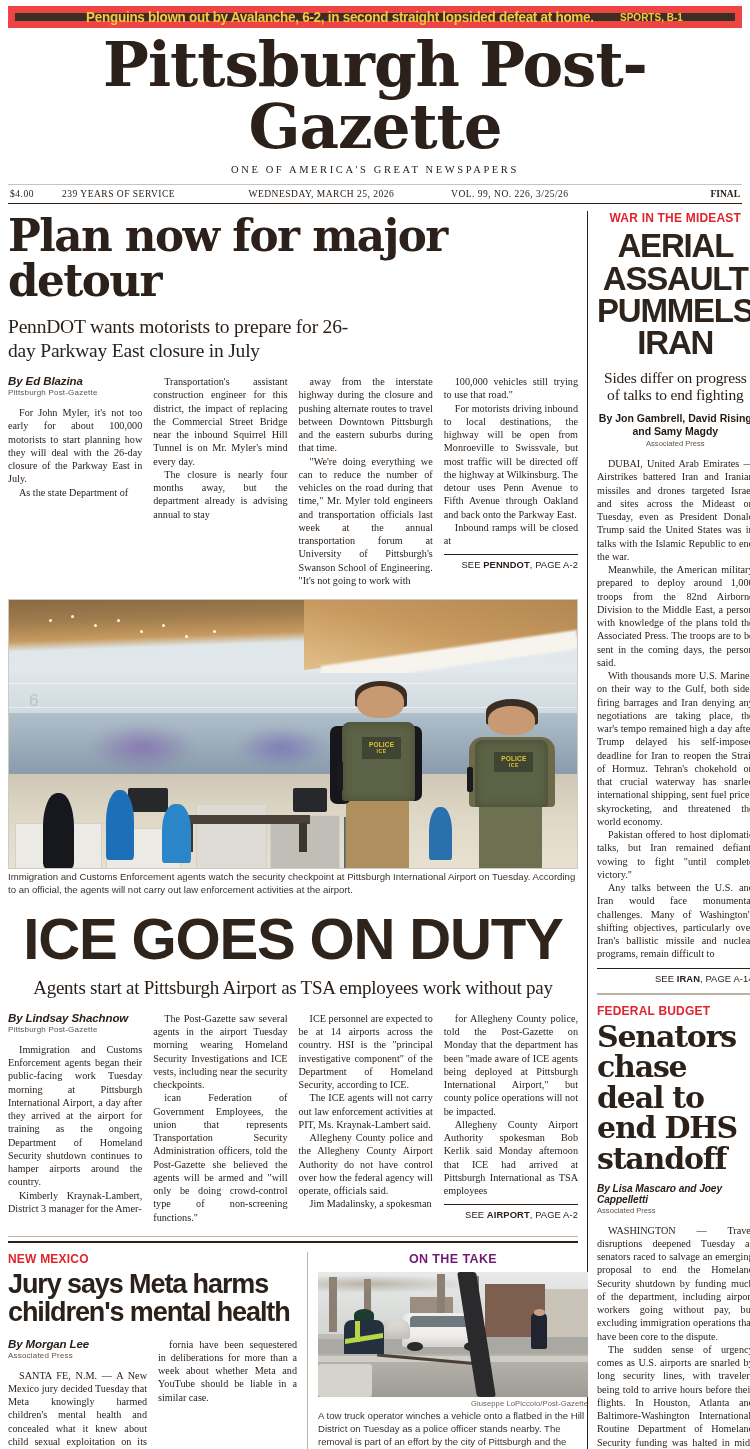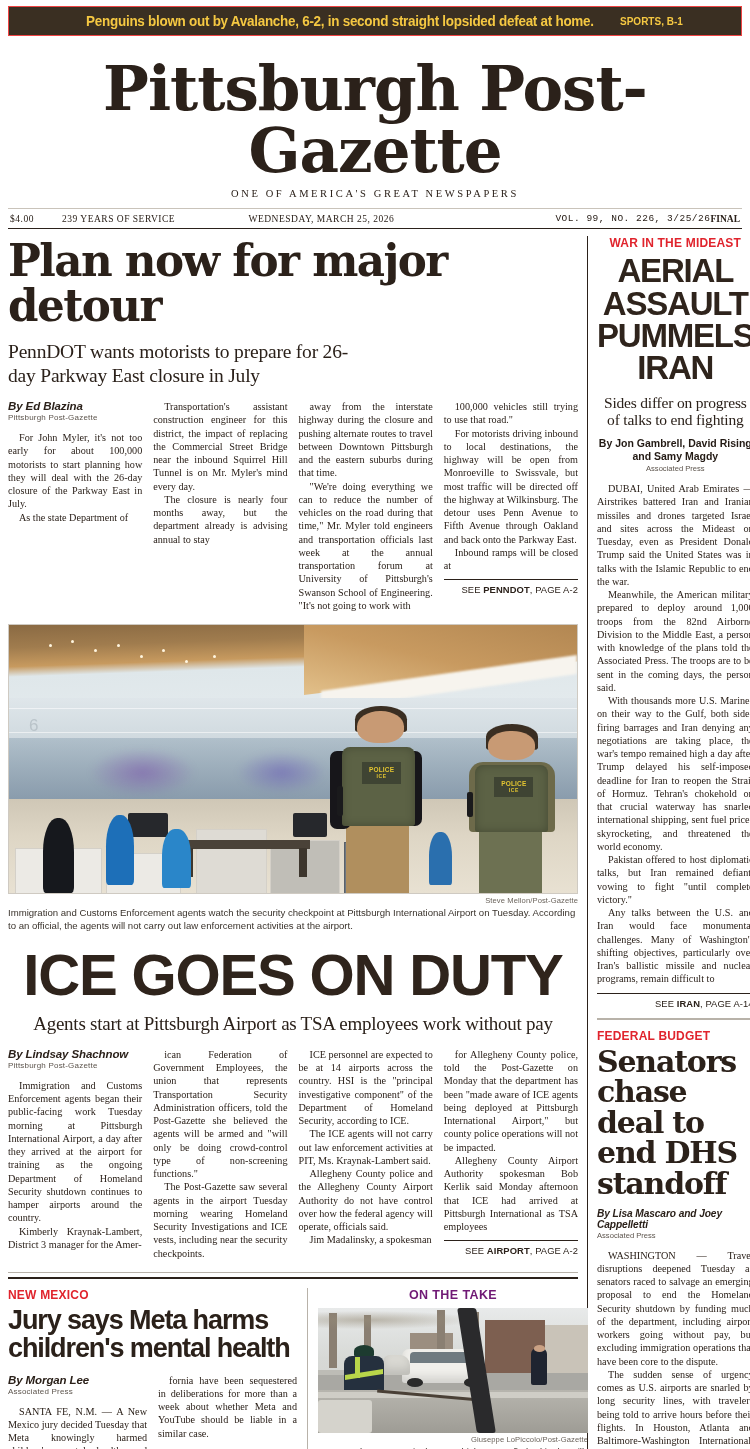--- a/index.html
+++ b/index.html
@@ -6,23 +6,23 @@
   body{
     width:750px;height:1449px;overflow:hidden;
     font-family:"Liberation Sans",sans-serif;
     color:#231a14;
     -webkit-font-smoothing:antialiased;
   }
   .page{width:750px;height:1449px;position:relative;background:#fff;box-sizing:border-box;padding:0 8px;}
 
   
   .skybox{
-    margin:6px 0 16px 0;background:#3a2f22;height:30px;
+    margin:6px 0 0 0;background:#3a2f22;height:22px;
     display:flex;align-items:center;justify-content:center;
-    border:1px solid #ef4444;box-sizing:border-box;
+    border:7px solid #ef4444;box-sizing:border-box;
   }
   .skybox-text{
     color:#f5c842;font-weight:bold;font-size:14.5px;letter-spacing:-0.3px;
     font-family:"Liberation Sans",sans-serif;white-space:nowrap;
     transform:scaleX(0.93);
   }
   .skybox-ref{color:#f5c842;font-size:10px;font-weight:bold;letter-spacing:0px;margin-left:7px;}
 
   
   .masthead{text-align:center;padding:6px 0 0 0;}
@@ -36,21 +36,21 @@
   }
   .rule-dbl{border-top:1px solid #c9c3ba;margin-top:9px;}
   .dateline{
     display:flex;align-items:center;font-family:"Liberation Serif",serif;
     font-size:9.5px;letter-spacing:.5px;color:#2b211a;
     padding:4px 2px 4px 2px;border-bottom:1.5px solid #2b211a;
   }
   .dl-price{width:52px;}
   .dl-years{flex:1;}
   .dl-date{flex:2;text-align:center;}
-  .dl-vol{flex:2;text-align:right;font-family:Liberation Mono, monospace;}
+  .dl-vol{flex:2;}
   .dl-final{font-weight:bold;letter-spacing:0;}
 
   
   .body-grid{display:flex;margin-top:7px;}
   .col-left{width:570px;}
   .col-right{width:163px;margin-left:9px;border-left:1.5px solid #2b211a;padding-left:9px;}
 
   
   .hl-lead{
     font-family:"DejaVu Serif",serif;font-weight:bold;font-size:45px;
@@ -305,41 +305,40 @@
             <div class="ag-pants" style="left:20%;top:58%;width:58%;height:42%;background:#6d7152;"></div>
             <div class="ag-body" style="left:10%;top:22%;width:80%;height:42%;"></div>
             <div class="ag-vest" style="left:16%;top:24%;width:68%;height:40%;"></div>
             <div class="ag-patch" style="left:34%;top:31%;width:36%;height:12%;">
               <span style="font-size:6.5px;letter-spacing:.2px;">POLICE</span>
               <span style="font-size:5px;letter-spacing:.6px;margin-top:1px;">ICE</span>
             </div>
             <div style="position:absolute;left:9%;top:40%;width:5%;height:15%;background:#1a1a1c;border-radius:2px;"></div>
           </div>
         </div>
-        <div class="credit">Steve Mellon/Post-Gazette</div>
         <div class="caption">Immigration and Customs Enforcement agents watch the security checkpoint at Pittsburgh International Airport on Tuesday. According to an official, the agents will not carry out law enforcement activities at the airport.</div>
       </div>
 
       <div>
         <div class="hl-ice">ICE GOES ON DUTY</div>
         <div class="deck-ice">Agents start at Pittsburgh Airport as TSA employees work without pay</div>
 
         <div class="cols3">
           <div>
             <div class="byline">By Lindsay Shachnow</div>
             <div class="byline-org">Pittsburgh Post-Gazette</div>
             <div class="bodytext">
               <p>Immigration and Customs Enforcement agents began their public-facing work Tuesday morning at Pittsburgh International Airport, a day after they arrived at the airport for training as the ongoing Department of Homeland Security shutdown continues to hamper airports around the country.</p>
               <p>Kimberly Kraynak-Lambert, District 3 manager for the Amer-</p>
             </div>
           </div>
           <div>
             <div class="bodytext" style="margin-top:0">
+              <p>The Post-Gazette saw several agents in the airport Tuesday morning wearing Homeland Security Investigations and ICE vests, including near the security checkpoints.</p>
               <p>ican Federation of Government Employees, the union that represents Transportation Security Administration officers, told the Post-Gazette she believed the agents will be armed and "will only be doing crowd-control type of non-screening functions."</p>
-              <p>The Post-Gazette saw several agents in the airport Tuesday morning wearing Homeland Security Investigations and ICE vests, including near the security checkpoints.</p>
             </div>
           </div>
           <div>
             <div class="bodytext" style="margin-top:0">
               <p>ICE personnel are expected to be at 14 airports across the country. HSI is the "principal investigative component" of the Department of Homeland Security, according to ICE.</p>
               <p>The ICE agents will not carry out law enforcement activities at PIT, Ms. Kraynak-Lambert said.</p>
               <p>Allegheny County police and the Allegheny County Airport Authority do not have control over how the federal agency will operate, officials said.</p>
               <p>Jim Madalinsky, a spokesman</p>
             </div>
           </div>

